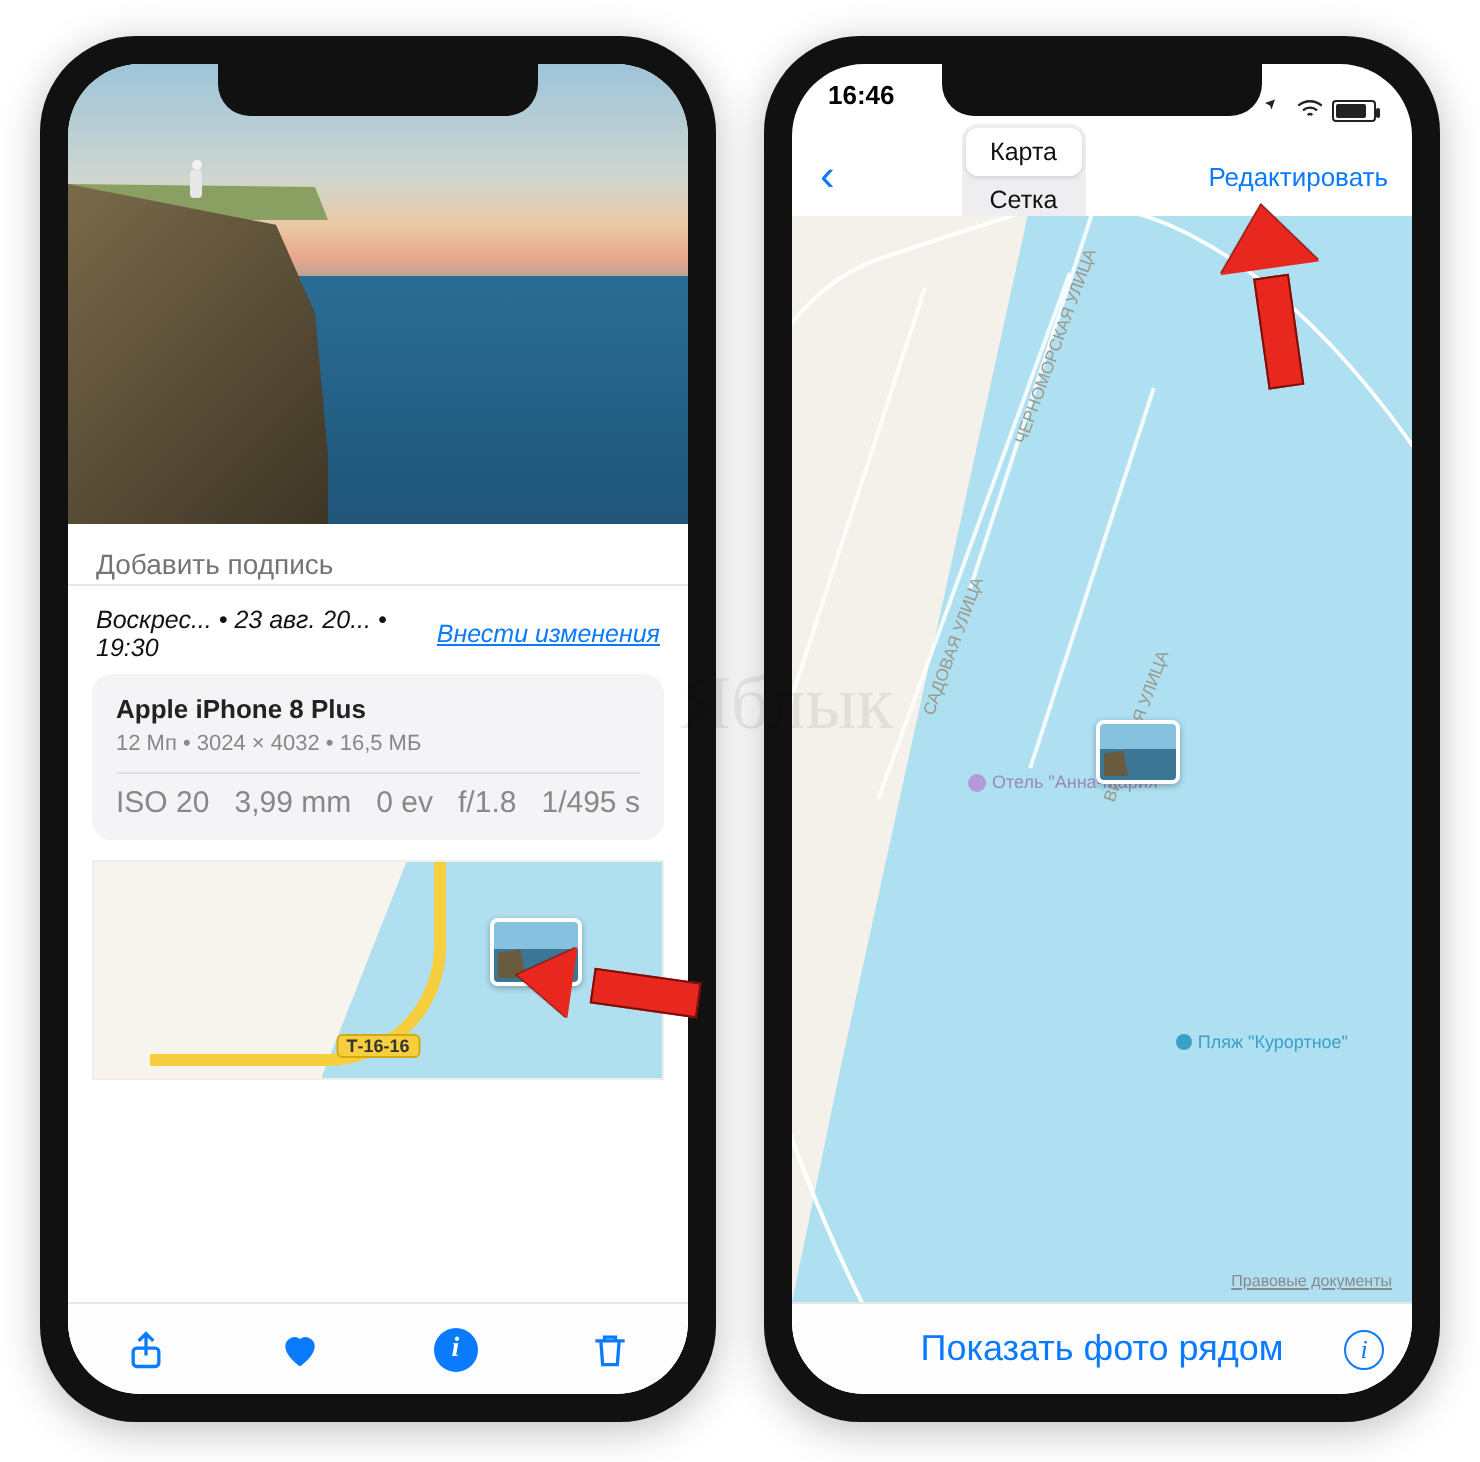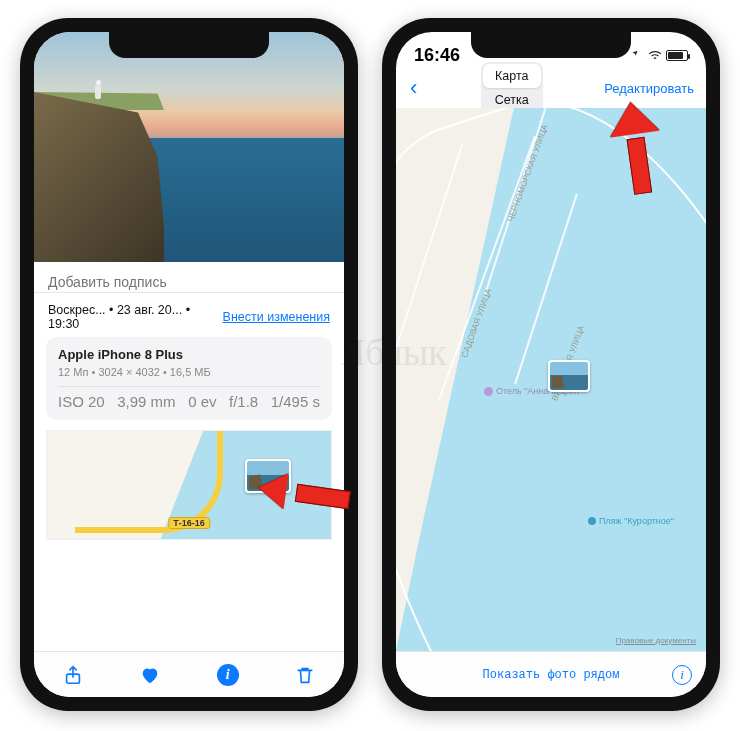--- a/index.html
+++ b/index.html
@@ -17,21 +17,21 @@
   .sky { position: absolute; inset: 0; background: linear-gradient(to bottom, #9ec4d9 0%, #cfd6cf 25%, #e9c9a6 35%, #e7a98b 42%, #6a93b0 55%, #3975a0 100%); }
   .sea { position: absolute; left: 0; right: 0; top: 46%; bottom: 0; background: linear-gradient(to bottom, #2a6d94, #1f5578); }
   .cliff { position: absolute; left: 0; bottom: 0; width: 130px; height: 170px; background: linear-gradient(135deg, #7a6a4a, #3d3526); clip-path: polygon(0 0, 80% 12%, 95% 38%, 100% 80%, 100% 100%, 0 100%); }
   .cliff-top { position: absolute; left: 0; width: 130px; top: 60px; height: 18px; background: #8aa063; clip-path: polygon(0 0, 95% 8%, 100% 100%, 0 100%); }
   .person { position: absolute; left: 60px; top: 48px; width: 8px; height: 20px; }
   .person .head { width: 5px; height: 5px; background: #f2f2f2; border-radius: 50%; margin: 0 auto; }
   .person .body { width: 6px; height: 14px; background: #e7e7e7; margin: 0 auto; border-radius: 2px; }
 
   .caption-input { display: block; width: 100%; font-size: 14px; color: #c0c0c3; padding: 12px 14px 2px; border: none; border-bottom: 1px solid #e6e6e9; outline: none; }
 
-  .meta-row { padding: 10px 14px 2px; font-size: 12.5px; color: #111; display: flex; align-items: center; justify-content: flex-end; }
+  .meta-row { padding: 10px 14px 2px; font-size: 12.5px; color: #111; display: flex; align-items: center; justify-content: flex-end; font-style: italic; }
   .meta-row .dots { color: #111; }
   .meta-row .edit-link { color: #0a7aff; margin-left: 8px; white-space: nowrap; }
   .filename { padding: 0 14px 10px; font-size: 12px; color: #9c9ca0; }
 
   .exif-card { margin: 4px 12px 10px; background: #f4f4f6; border-radius: 10px; padding: 10px 12px; }
   .exif-model { font-size: 13px; font-weight: 600; color: #222; }
   .exif-lens { font-size: 12px; color: #666; margin-top: 4px; }
   .exif-line2 { font-size: 11px; color: #888; margin-top: 4px; }
   .exif-grid { display: flex; justify-content: space-between; border-top: 1px solid #e2e2e5; margin-top: 8px; padding-top: 6px; }
   .exif-grid span { font-size: 15px; color: #888; text-align: right; }
@@ -48,21 +48,21 @@
 
   .show-all { margin: 8px 14px 6px; font-size: 13px; color:#0a7aff; display:block; }
 
   .toolbar { position:absolute; left:0; right:0; bottom:0; height:46px; border-top:1px solid #e6e6e9; display:flex; align-items:center; justify-content:space-around; background:#fdfdfd; }
   .toolbar .ic { color:#0a7aff; width:24px; height:24px; display:flex; align-items:center; justify-content:center; }
   .toolbar svg { width:22px; height:22px; }
   .toolbar .heart svg path { fill:#0a7aff; }
   .toolbar .info-fill { width:22px; height:22px; border-radius:50%; background:#0a7aff; color:#fff; font-weight:700; font-size:14px; display:flex; align-items:center; justify-content:center; font-style: italic; font-family: Georgia, serif; }
 
   
-  .status-bar { position:absolute; top:0; left:0; right:0; height:38px; display:flex; align-items:center; justify-content:space-between; padding: 8px 18px 0; font-size:18px; font-weight:600; z-index:40; }
+  .status-bar { position:absolute; top:0; left:0; right:0; height:38px; display:flex; justify-content:space-between; padding: 8px 18px 0; font-size:13px; font-weight:600; z-index:40; }
   .status-right { display:flex; align-items:center; gap:4px; }
   .status-right svg { width:14px; height:12px; }
   .battery { width:22px; height:11px; border:1px solid #222; border-radius:2px; position:relative; }
   .battery::after { content:''; position:absolute; right:-3px; top:3px; width:2px; height:5px; background:#222; border-radius:1px; }
   .battery .fill { position:absolute; left:1px; top:1px; bottom:1px; width:75%; background:#222; border-radius:1px; }
 
   .nav-bar { position:absolute; top:36px; left:0; right:0; height:40px; display:flex; align-items:center; padding:0 10px; justify-content:space-between; }
   .back-chev { color:#0a7aff; font-size:22px; padding:4px; }
   .seg { display:flex; background:#eeeef0; border-radius:8px; padding:2px;flex-direction:column; }
   .seg button { border:none; background:transparent; font-size:12.5px; padding:5px 12px; border-radius:6px; color:#111; }
@@ -84,21 +84,21 @@
   .poi { position:absolute; font-size:9px; color:#9a8bb4; display:flex; align-items:center; gap:3px; }
   .poi .dot { width:9px; height:9px; border-radius:50%; background:#b49ad6; }
   .poi1 { left:88px; top:278px; }
   .beach-lbl { position:absolute; right:32px; top:408px; font-size:9px; color:#3aa0c8; display:flex; align-items:center; gap:3px; }
   .beach-lbl .dot { width:8px; height:8px; border-radius:50%; background:#3aa0c8; }
   .legal { position:absolute; right:10px; bottom:6px; font-size:8px; color:#8a8a8e; text-decoration: underline; }
   .big-thumb { position:absolute; left:152px; top:252px; width:42px; height:32px; border:2px solid #fff; border-radius:4px; background: linear-gradient(to bottom, #86c2e0 45%, #3c7695 45%); box-shadow:0 1px 3px rgba(0,0,0,.3); }
   .big-thumb::after { content:''; position:absolute; left:2px; bottom:2px; width:12px; height:16px; background:#6a5a3e; clip-path: polygon(0 30%, 80% 20%, 100% 100%, 0 100%); }
 
   .bottom-bar { position:absolute; left:0; right:0; bottom:0; height:46px; border-top:1px solid #e6e6e9; display:flex; align-items:center; justify-content:center; background:#fdfdfd; }
-  .bottom-bar .nearby { color:#0a7aff; font-size:12px; background:none; border:none;font-family:Liberation Mono, monospace; }
+  .bottom-bar .nearby { color:#0a7aff; font-size:18px; background:none; border:none; }
   .bottom-bar .info-o { position:absolute; right:14px; width:20px; height:20px; border:1.6px solid #0a7aff; border-radius:50%; color:#0a7aff; font-size:13px; display:flex; align-items:center; justify-content:center; font-style: italic; font-family: Georgia, serif; }
 
   
   .arrow { position:absolute; z-index:60; pointer-events:none; }
   .arrow .shaft { position:absolute; background:#e8281f; border:1px solid #7a0e0a; height:18px; }
   .arrow .head { position:absolute; width:0; height:0; }
   .arrow1 { left: 260px; top: 474px; width: 90px; height: 40px; transform: rotate(8deg); }
   .arrow1 .shaft { right:0; top:11px; width:54px; }
   .arrow1 .head { left:-2px; top:2px; border-top:18px solid transparent; border-bottom:18px solid transparent; border-right:28px solid #e8281f; filter: drop-shadow(-1px 0 0 #7a0e0a); }
   .arrow2 { left: 602px; top: 104px; width: 70px; height: 90px; transform: rotate(-8deg); }

